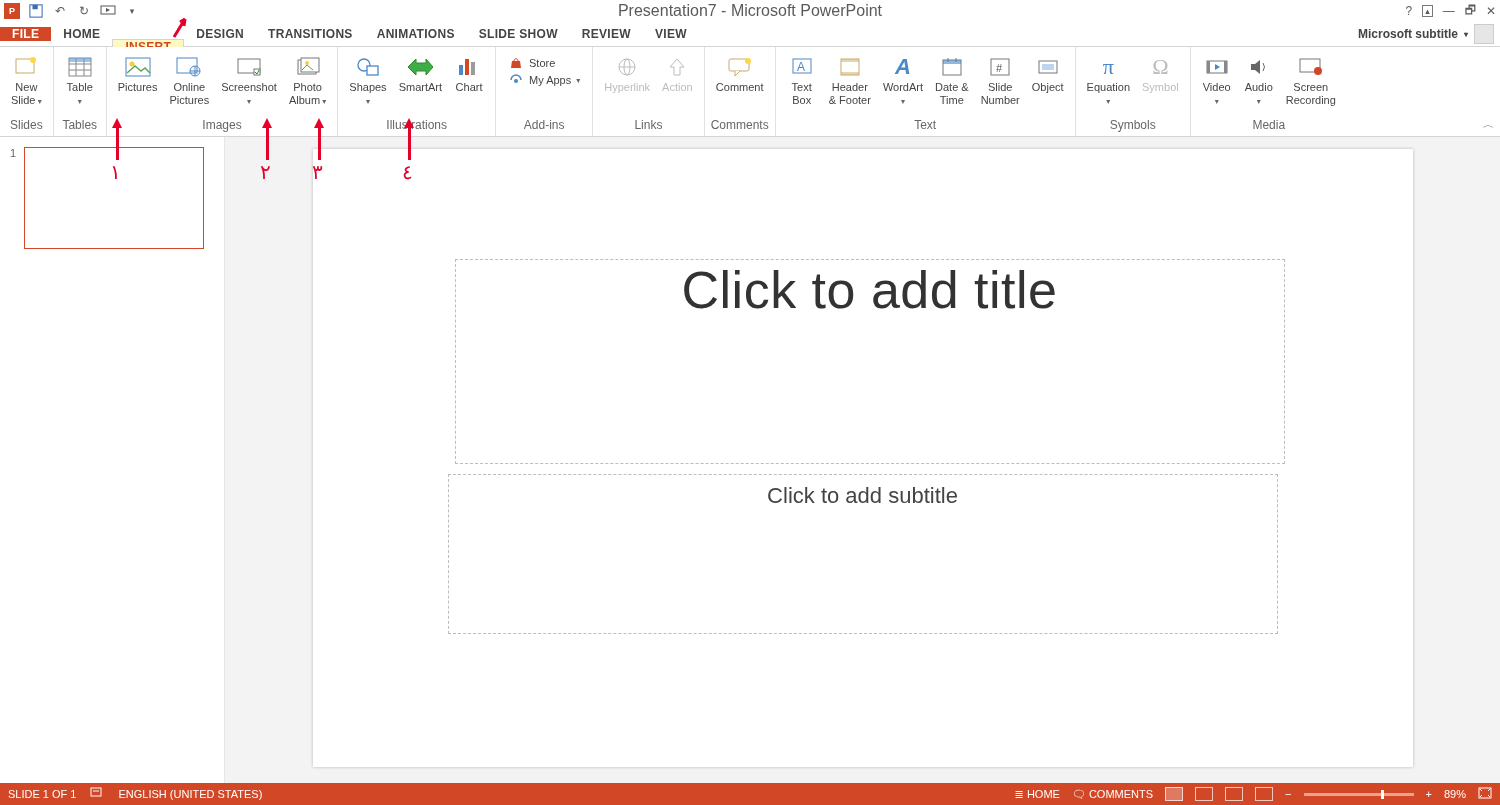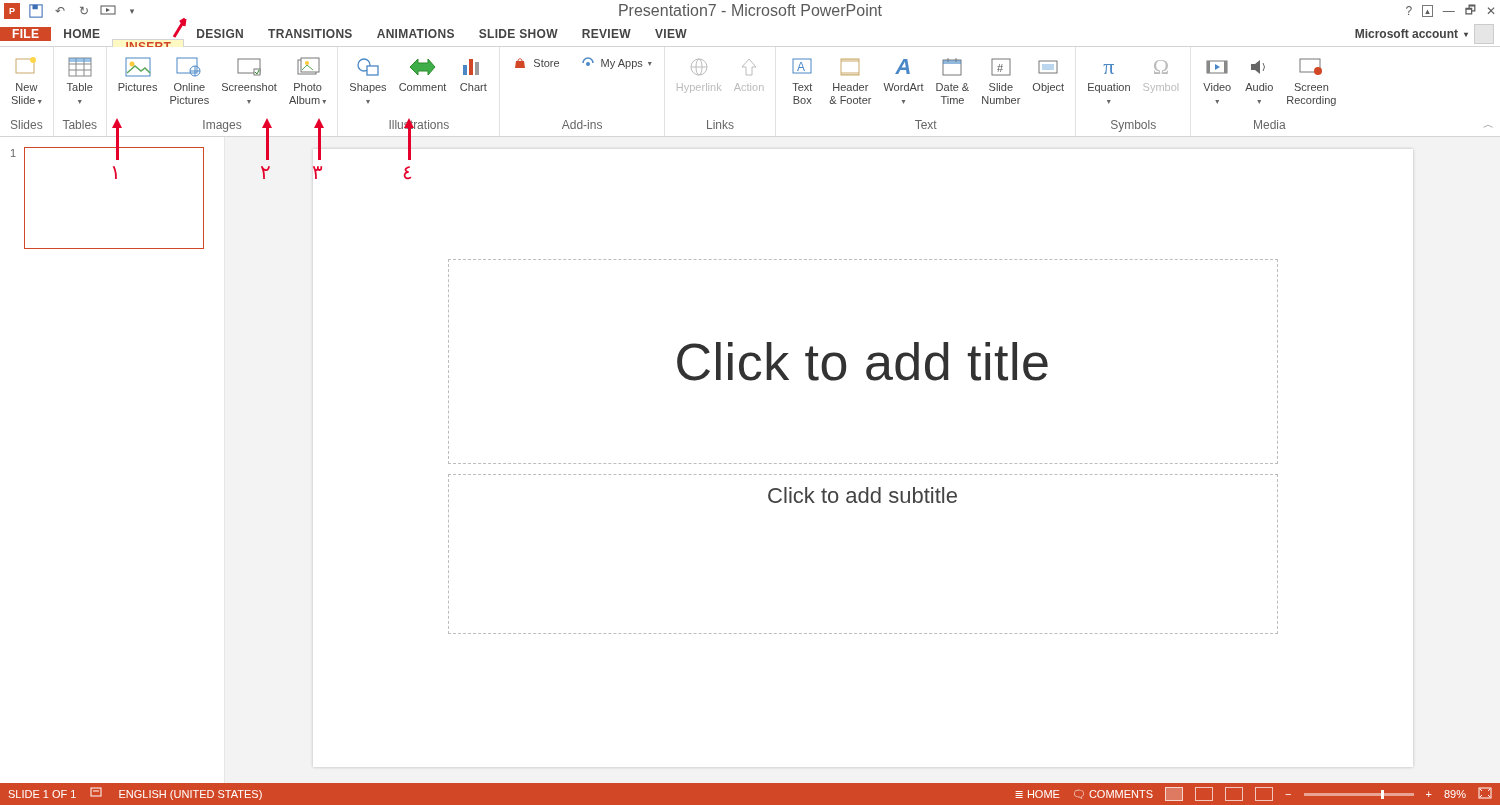--- a/index.html
+++ b/index.html
@@ -26,35 +26,35 @@
 .ribbon { height: 90px; background: #fff; border-bottom: 1px solid #d4d4d4; display: flex; position: relative; }
 .group { border-right: 1px solid #e1e1e1; display: flex; flex-direction: column; align-items: center; padding: 4px 6px 2px; }
 .group .row { display: flex; gap: 2px; flex: 1; }
 .group .label { font-size: 12px; color: #666; margin-top: auto; padding-bottom: 2px; }
 .rbtn { display: flex; flex-direction: column; align-items: center; justify-content: flex-start; padding: 2px 5px; min-width: 40px; }
 .rbtn .ico { width: 30px; height: 28px; display: flex; align-items: center; justify-content: center; font-size: 20px; }
 .rbtn .txt { font-size: 11px; color: #444; text-align: center; line-height: 1.15; }
 .rbtn .txt .dd::after { content: " \25BE"; font-size: 8px; color: #666; }
 .disabled .txt, .disabled .ico { color: #bcbcbc !important; }
 .disabled svg * { stroke: #bcbcbc !important; fill: none; }
-.small-row { display:flex; flex-direction:row; gap:20px; align-items:flex-start; padding:4px 6px; }
+.small-row { display:flex; flex-direction:column; gap:1px; align-items:flex-start; padding:4px 6px; }
 .small-btn { display:flex; align-items:center; gap:5px; font-size:11px; color:#444; }
 .small-btn .sico { width:16px; height:16px; display:flex; align-items:center; justify-content:center; }
 .collapse { position:absolute; right:6px; bottom:4px; font-size:11px; color:#777; }
 
 
 .work { display:flex; height: calc(805px - 22px - 25px - 90px - 22px); }
 .thumbs { width: 225px; background:#fff; border-right:1px solid #e6e6e6; padding:10px 10px; }
 .thumb-wrap { display:flex; }
 .thumb-num { font-size:11px; color:#666; width:14px; }
 .thumb { width:180px; height:102px; border:1.5px solid #d24726; background:#fff; }
 .canvas-area { flex:1; background:#f3f3f3; display:flex; align-items:flex-start; justify-content:center; padding:12px 20px; overflow:hidden; }
 .slide { width:1100px; height:618px; background:#fff; box-shadow:0 0 3px rgba(0,0,0,.25); position:relative; }
 .ph { position:absolute; border:1px dashed #bdbdbd; display:flex; align-items:flex-start; justify-content:center; }
-.ph.title { left:135px; top:110px; width:830px; height:205px; align-items:center; }
+.ph.title { left:142px; top:110px; width:830px; height:205px; }
 .ph.title .t { font-size:52px; color:#333; font-weight:300; letter-spacing:.5px; }
 .ph.sub { left:135px; top:325px; width:830px; height:160px; padding-top:8px; }
 .ph.sub .t { font-size:22px; color:#444; font-weight:300; }
 
 
 .status { height:22px; background:#d24726; color:#fff; display:flex; align-items:center; font-size:11px; padding:0 8px; gap:14px; }
 .status .right { margin-left:auto; display:flex; align-items:center; gap:12px; }
 .zoom-track { width:110px; height:3px; background:rgba(255,255,255,.5); position:relative; }
 .zoom-thumb { position:absolute; left:70%; top:-3px; width:3px; height:9px; background:#fff; }
 .vbtn { width:18px; height:14px; border:1px solid rgba(255,255,255,.7); }
@@ -103,21 +103,21 @@
   <div class="tab file">FILE</div>
   <div class="tab">HOME</div>
   <div class="tab active">INSERT</div>
   <div class="tab">DESIGN</div>
   <div class="tab">TRANSITIONS</div>
   <div class="tab">ANIMATIONS</div>
   <div class="tab">SLIDE SHOW</div>
   <div class="tab">REVIEW</div>
   <div class="tab">VIEW</div>
   <div class="account">
-    <span>Microsoft account</span>
+    <span>Microsoft subtitle</span>
     <span style="font-size:8px;">▾</span>
     <div class="avatar"></div>
   </div>
 </div>
 
 <div class="ribbon">
 
   <div class="group">
     <div class="row">
       <div class="rbtn">
@@ -212,21 +212,21 @@
             </svg>
           </div>
         <div class="txt"><span>Shapes</span><br><span class="dd"></span></div>
       </div>
       <div class="rbtn">
         <div class="ico">
             <svg width="28" height="20" viewBox="0 0 28 20">
               <path d="M2 10 L10 2 L10 6 L20 6 L20 2 L27 10 L20 18 L20 14 L10 14 L10 18 Z" fill="#3fae49" stroke="#2a8a2a"></path>
             </svg>
           </div>
-        <div class="txt">Comment</div>
+        <div class="txt">SmartArt</div>
       </div>
       <div class="rbtn">
         <div class="ico">
             <svg width="24" height="20" viewBox="0 0 24 20">
               <rect x="2" y="8" width="4" height="10" fill="#4a88c7"></rect>
               <rect x="8" y="2" width="4" height="16" fill="#d24726"></rect>
               <rect x="14" y="5" width="4" height="13" fill="#9b9b9b"></rect>
             </svg>
           </div>
         <div class="txt">Chart</div>
@@ -277,20 +277,35 @@
             <svg width="22" height="20" viewBox="0 0 22 20">
               <path d="M11 2 L18 10 L14 10 L14 18 L8 18 L8 10 L4 10 Z" fill="none" stroke="#bcbcbc"></path>
             </svg>
           </div>
         <div class="txt">Action</div>
       </div>
     </div>
     <div class="label">Links</div>
   </div>
 
+  <div class="group">
+    <div class="row">
+      <div class="rbtn">
+        <div class="ico">
+            <svg width="26" height="20" viewBox="0 0 26 20">
+              <rect x="2" y="2" width="20" height="12" rx="2" fill="none" stroke="#c9a96a"></rect>
+              <path d="M8 14 L8 19 L13 14" fill="#fff" stroke="#c9a96a"></path>
+              <circle cx="21" cy="4" r="3" fill="#ffd54a"></circle>
+            </svg>
+          </div>
+        <div class="txt">Comment</div>
+      </div>
+    </div>
+    <div class="label">Comments</div>
+  </div>
 
   <div class="group">
     <div class="row">
       <div class="rbtn">
         <div class="ico">
             <svg width="22" height="20" viewBox="0 0 22 20">
               <rect x="2" y="2" width="18" height="14" fill="none" stroke="#4a88c7"></rect>
               <text x="6" y="14" font-size="12" fill="#4a88c7">A</text>
             </svg>
           </div>

